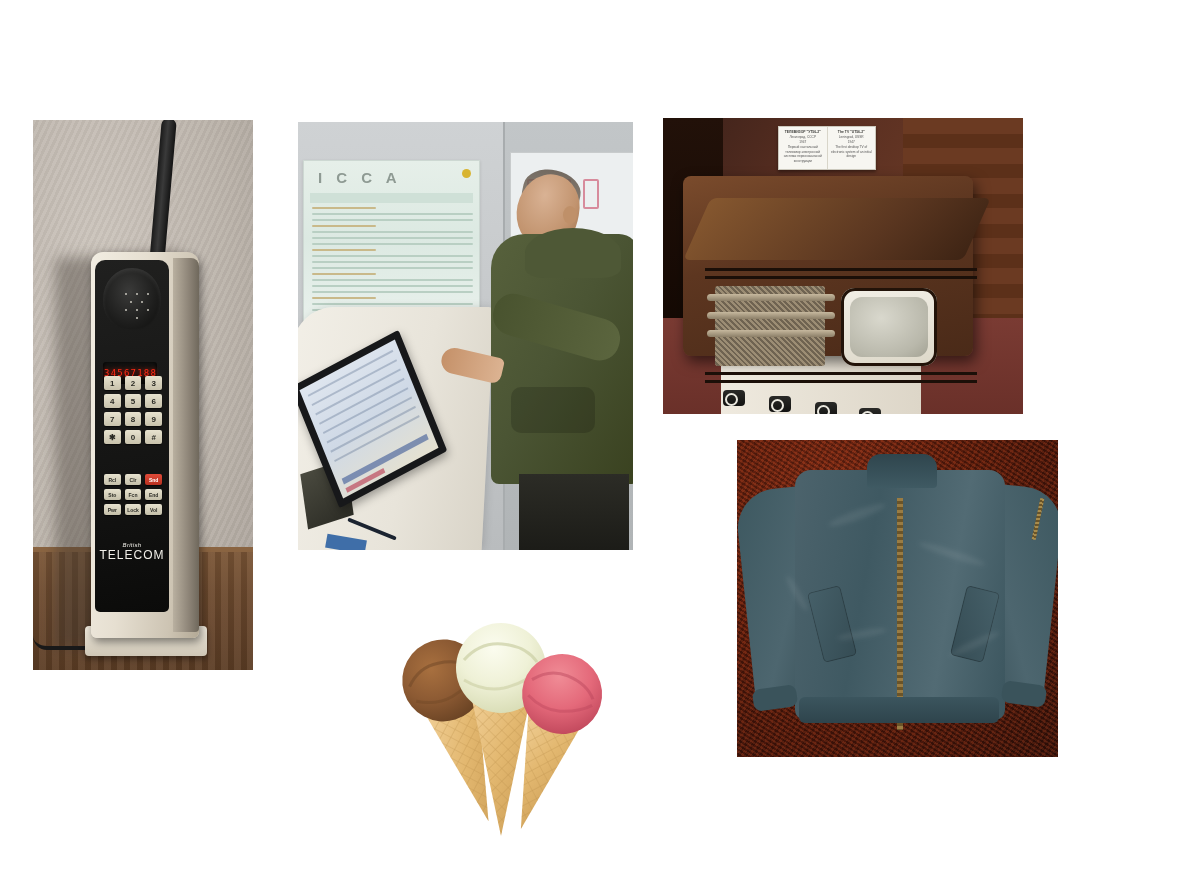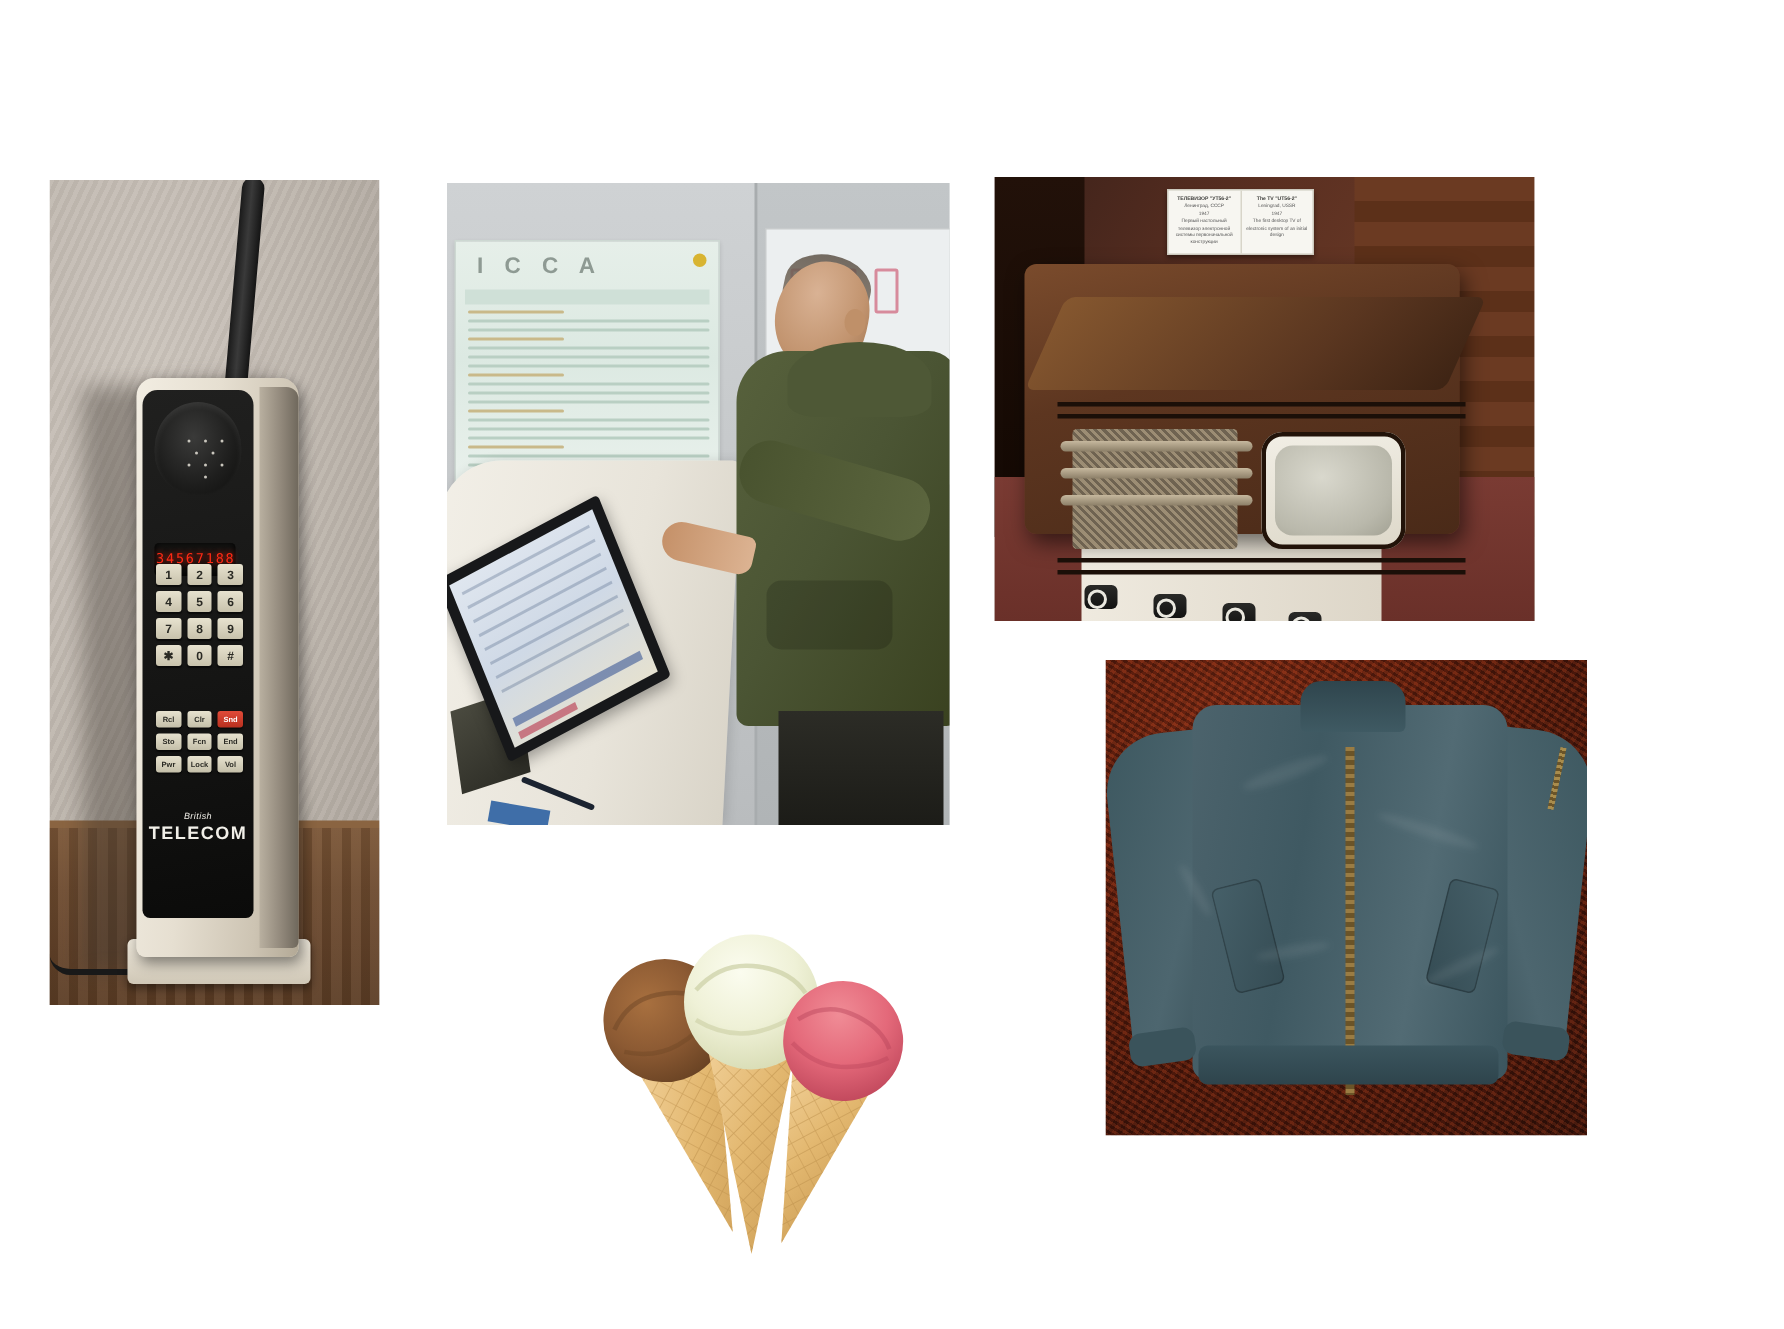--- a/index.html
+++ b/index.html
@@ -150,21 +150,21 @@
     color: #2a2a24;
     display:flex;align-items:center;justify-content:center;
     box-shadow: 0 1px 1px rgba(0,0,0,.6);
   }
   .phone-fkey.red{ background: linear-gradient(180deg,#e04b39,#b8301f); color:#fff; }
   .phone-brand{
     position:absolute; left: 0; top: 282px; width: 74px; text-align:center;
     color: #f1efe8;
   }
   .phone-brand .b1{ font-size:6px; letter-spacing:.3px; display:block; font-style:italic; }
-  .phone-brand .b2{ font-size:12px; font-weight:bold; letter-spacing:1px; display:block; }
+  .phone-brand .b2{ font-size:12px; font-weight:normal; letter-spacing:1px; display:block; }
   .phone-base{
     position:absolute; left: 52px; top: 506px; width: 122px; height: 30px;
     background: linear-gradient(180deg,#efe9dc,#cfc7b6);
     border-radius: 4px;
     box-shadow: 0 3px 6px rgba(0,0,0,.4);
   }
   .phone-cable{
     position:absolute; left: 0px; top: 516px; width: 64px; height: 10px;
     border-bottom: 4px solid #191919;
     border-radius: 0 0 0 40px;

